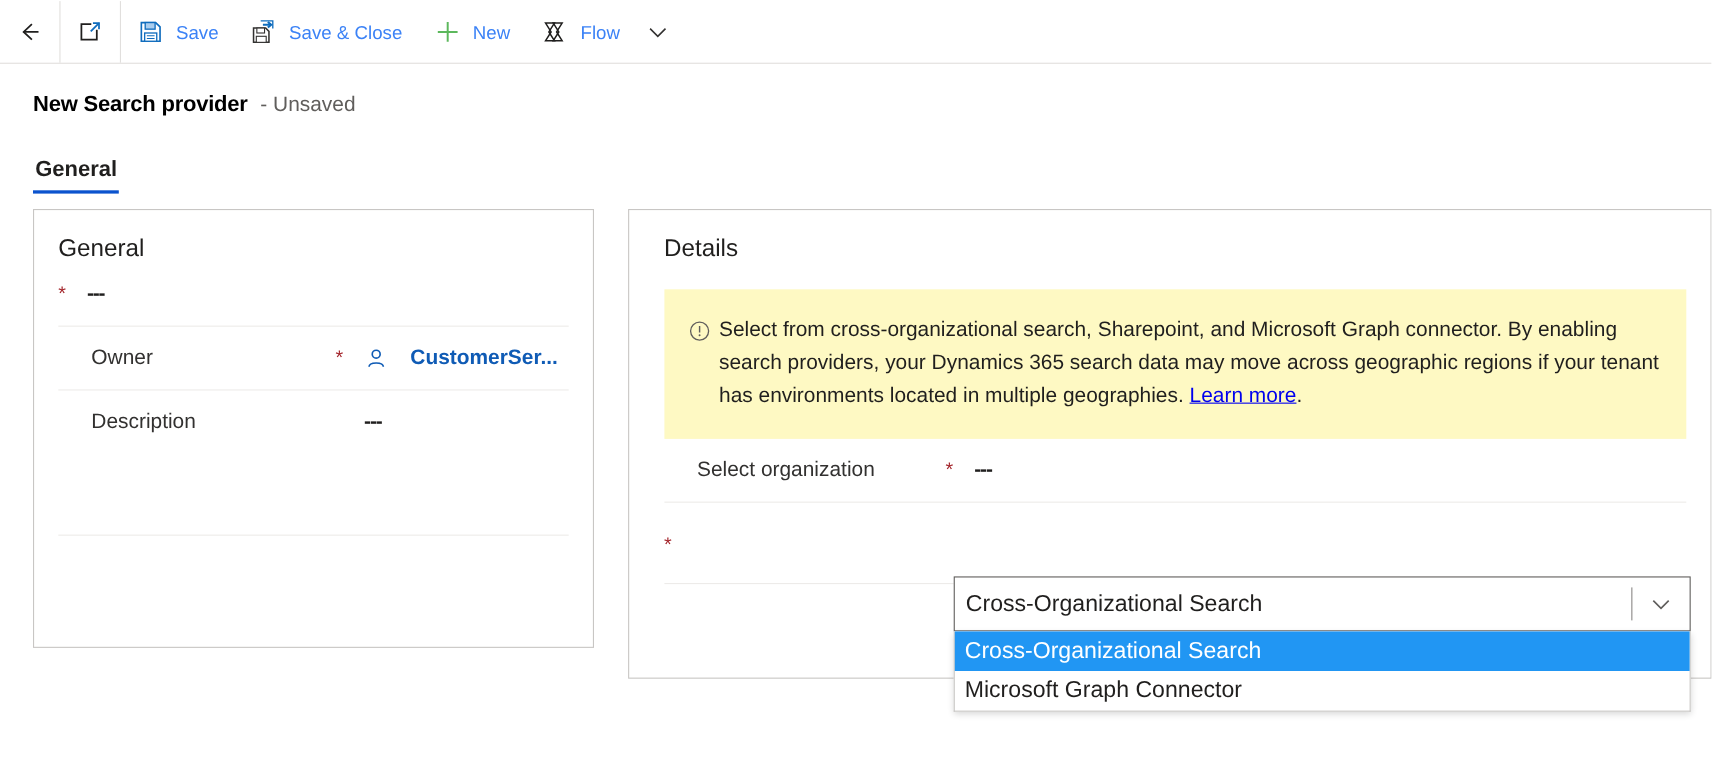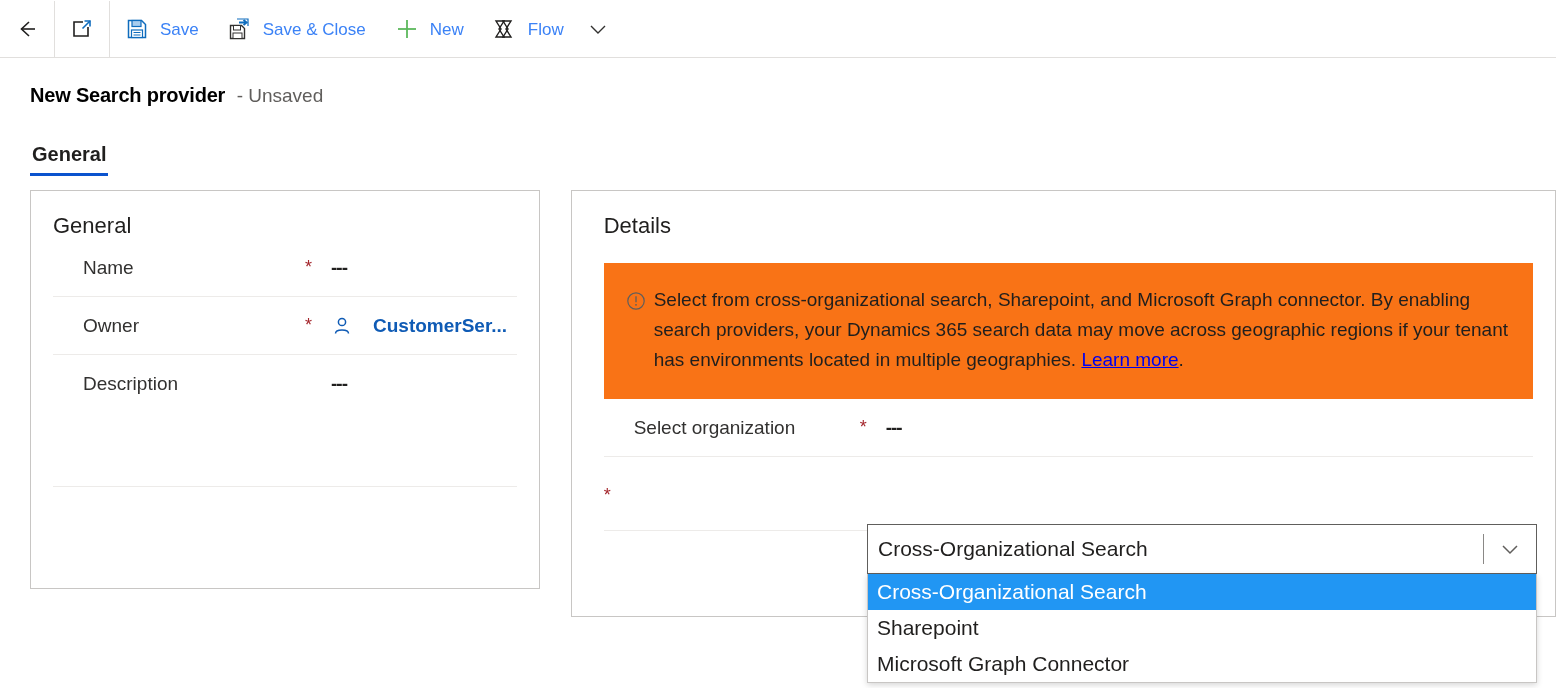--- a/index.html
+++ b/index.html
@@ -170,21 +170,21 @@
     color: #0f5bb5;
     font-weight: bold;
     font-size: 19px;
     cursor: pointer;
   }
   .desc-row { min-height: 132px; }
 
   
   .banner {
     margin: 24px 22px 0 22px;
-    background: #f97316;
+    background: #fef9c3;
     padding: 22px 24px 24px 22px;
     display: flex;
     align-items: flex-start;
     gap: 8px;
     box-sizing: border-box;
   }
   .banner-text {
     font-size: 19px;
     line-height: 30px;
     color: #201f1e;
@@ -352,21 +352,20 @@
   </div>
 </div>
 
 <div class="content">
 
   <div class="card card-left">
     <div class="card-title">General</div>
     <div class="fields">
 
       <div class="field-row">
-        <div class="field-label lbl-w-left">Name</div>
         <div class="req-star">*</div>
         <div class="field-value">
           <span class="value-dashes">---</span>
         </div>
       </div>
 
       <div class="field-row">
         <div class="field-label lbl-w-left">Owner</div>
         <div class="req-star">*</div>
         <div class="field-value">
@@ -439,19 +438,16 @@
       <svg width="24" height="24" viewBox="0 0 24 24">
         <path d="M5 9 L12 16 L19 9" fill="none" stroke="#605e5c" stroke-width="1.5"></path>
       </svg>
     </span>
   </div>
   <div class="dropdown">
     <div class="dd-option selected">
       <span>Cross-Organizational Search</span>
     </div>
     <div class="dd-option">
-      <span>Sharepoint</span>
-    </div>
-    <div class="dd-option">
       <span>Microsoft Graph Connector</span>
     </div>
   </div>
 </div>
 
 </body></html>

